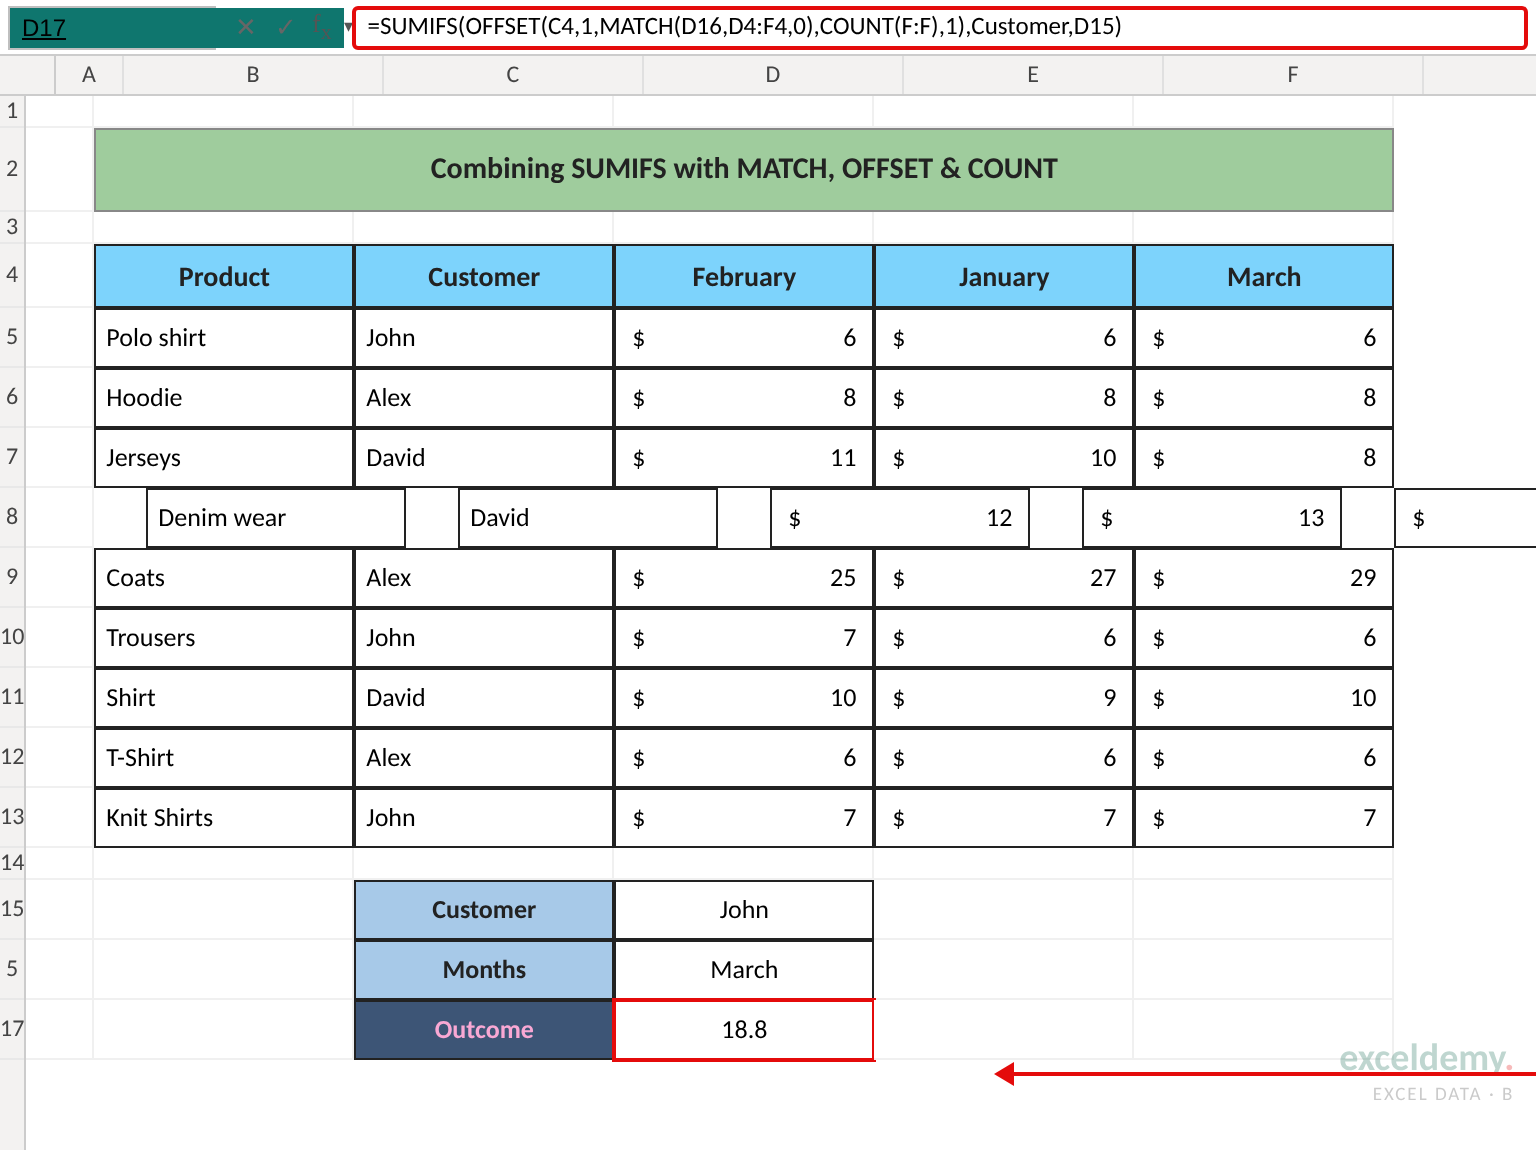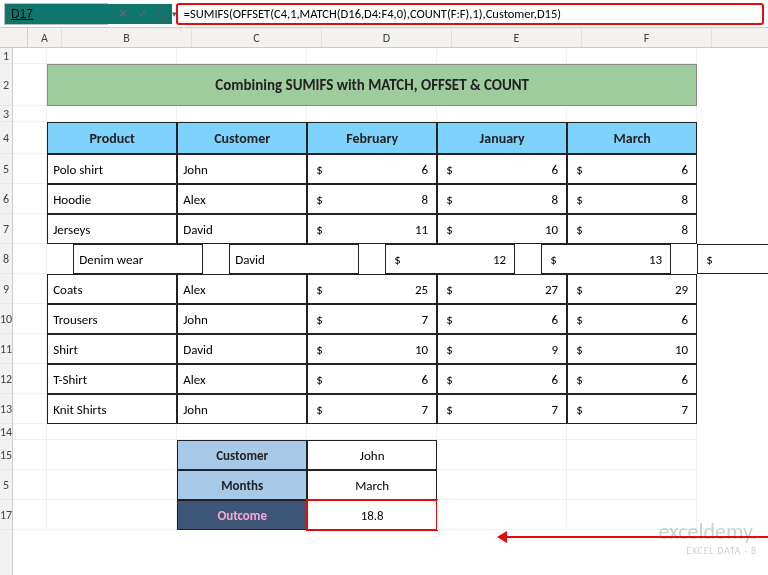--- a/index.html
+++ b/index.html
@@ -226,23 +226,23 @@
     right: 70px;
     top: 470px;
     opacity: 0.28;
     font-size: 9.5px;
     text-align: right;
     color: #444;
     letter-spacing: 1px;
     z-index: 5;
   }
   .wm .big {
-    font-size: 22px;
+    font-size: 19px;
     color: #1c7058;
-    font-weight: 400;
+    font-weight: 700;
     letter-spacing: 0;
     margin-top: 28px;
   }
   .wm .dot { color: #e40b0b; }
 </style>
 </head>
 <body>
 
 <div class="topbar">
   <div class="namebox-wrap">

